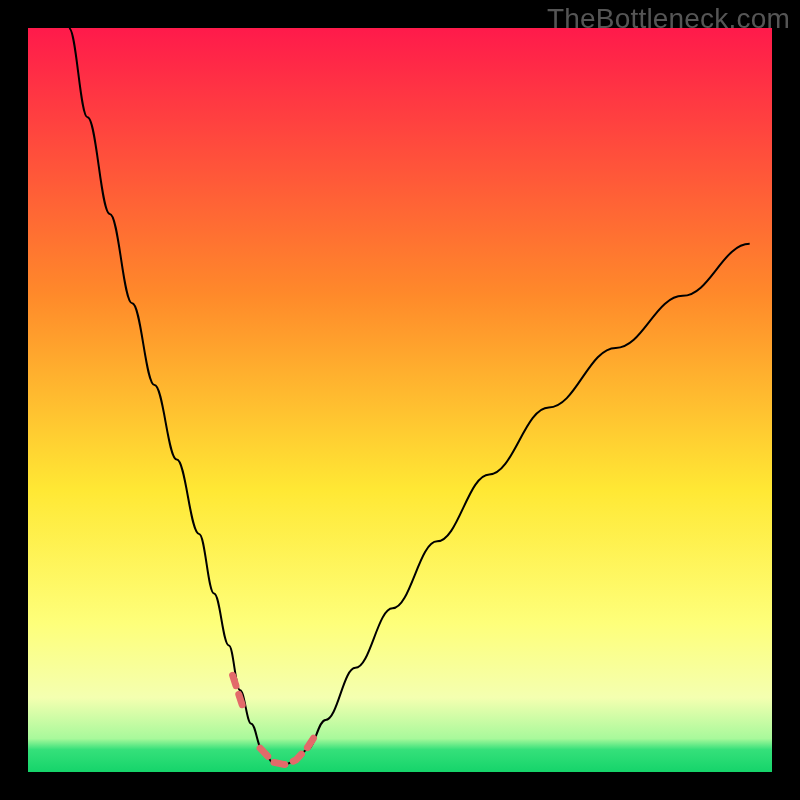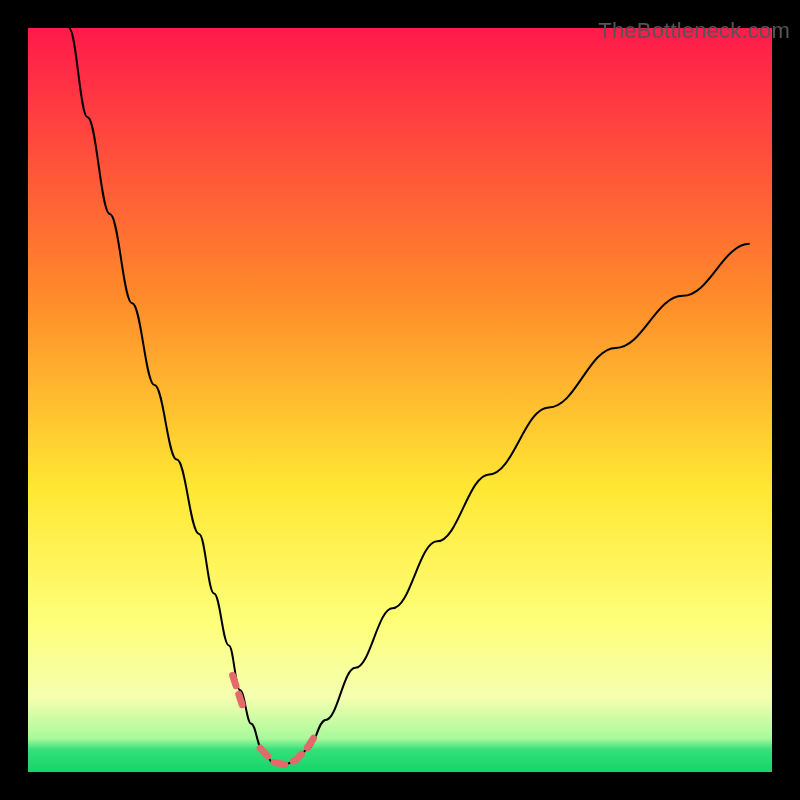--- a/index.html
+++ b/index.html
@@ -14,24 +14,24 @@
   .frame {
     position: absolute;
     top: 0;
     left: 0;
     width: 800px;
     height: 800px;
     background: #000;
   }
   .watermark {
     position: absolute;
-    top: 18px;
+    top: 3px;
     right: 10px;
     color: #555;
-    font-size: 22px;
+    font-size: 28px;
     font-weight: 400;
     letter-spacing: 0.2px;
     z-index: 10;
   }
   .plot {
     position: absolute;
     top: 28px;
     left: 28px;
     width: 744px;
     height: 744px;

